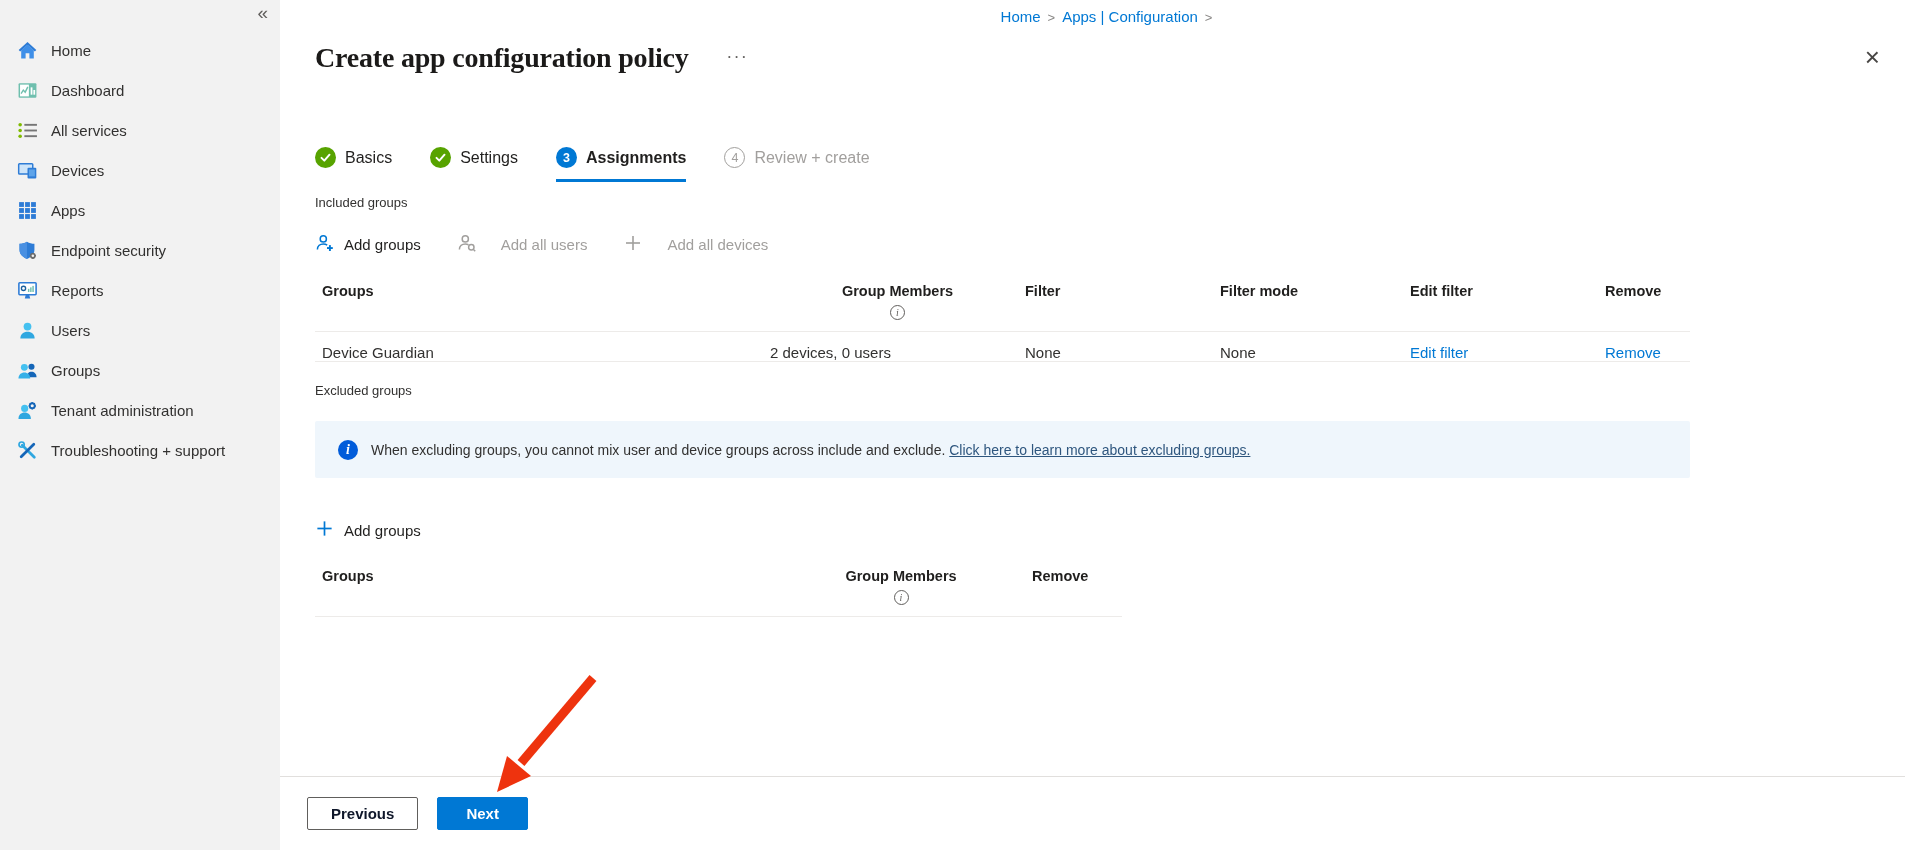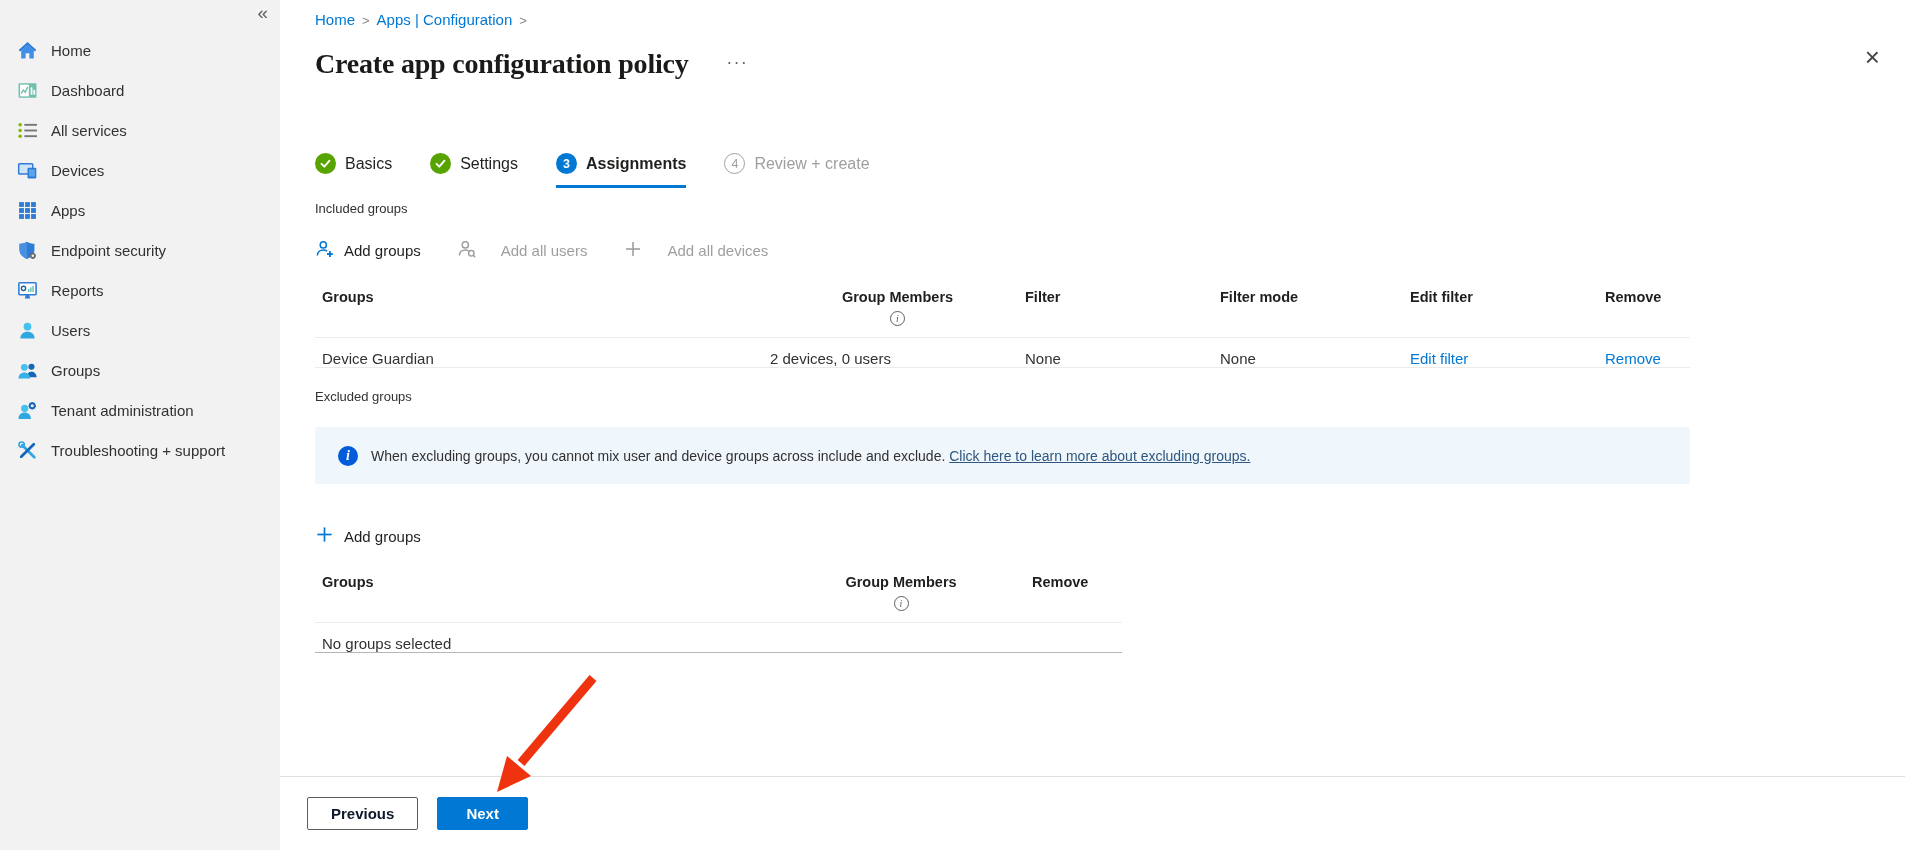--- a/index.html
+++ b/index.html
@@ -23,21 +23,21 @@
     display:flex; align-items:center; height:40px; padding-left:17px; gap:13px;
     font-size:15px; color:#323130; cursor:pointer; white-space:nowrap;
   }
   .nav-icon { width:21px; height:21px; flex-shrink:0; display:flex; align-items:center; justify-content:center; }
   .nav-icon svg { width:21px; height:21px; }
 
   
   main { flex:1; display:flex; flex-direction:column; position:relative; background:#fff; }
   .content { flex:1; padding:8px 0 0 35px; position:relative; }
 
-  .breadcrumb { font-size:15px; color:#605e5c; line-height:24px; }
+  .breadcrumb { font-size:15px; color:#605e5c; line-height:18px;text-align:center; }
   .breadcrumb a { color:#0078d4; text-decoration:none; cursor:pointer; }
   .crumb-sep { margin:0 7px; color:#8a8886; font-size:13px; }
 
   .title-row { margin-top:14px; display:flex; align-items:center; height:34px;font-family:Liberation Serif, serif; }
   h1 { margin:0; font-size:28px; line-height:34px; font-weight:700; color:#1b1a19; letter-spacing:-0.2px; }
   .more-menu { margin-left:38px; color:#605e5c; font-size:17px; letter-spacing:1.5px; cursor:pointer; }
   .close-x {
     position:absolute; top:44px; right:25px; font-size:26px; line-height:26px;
     color:#484644; font-weight:400; cursor:pointer;
   }
@@ -387,23 +387,20 @@
 
       <div class="table3">
         <div class="thead grid3">
           <div>Groups</div>
           <div class="hdr-with-info">
             <span>Group Members</span>
             <span class="circle-i">i</span>
           </div>
           <div>Remove</div>
         </div>
-        <div class="trow trow-end grid3">
-          <div class="empty-cell">No groups selected</div>
-        </div>
       </div>
 
     </div>
 
     <div class="footer">
       <button class="btn btn-secondary">Previous</button>
       <button class="btn btn-primary">Next</button>
     </div>
   </main>
 

